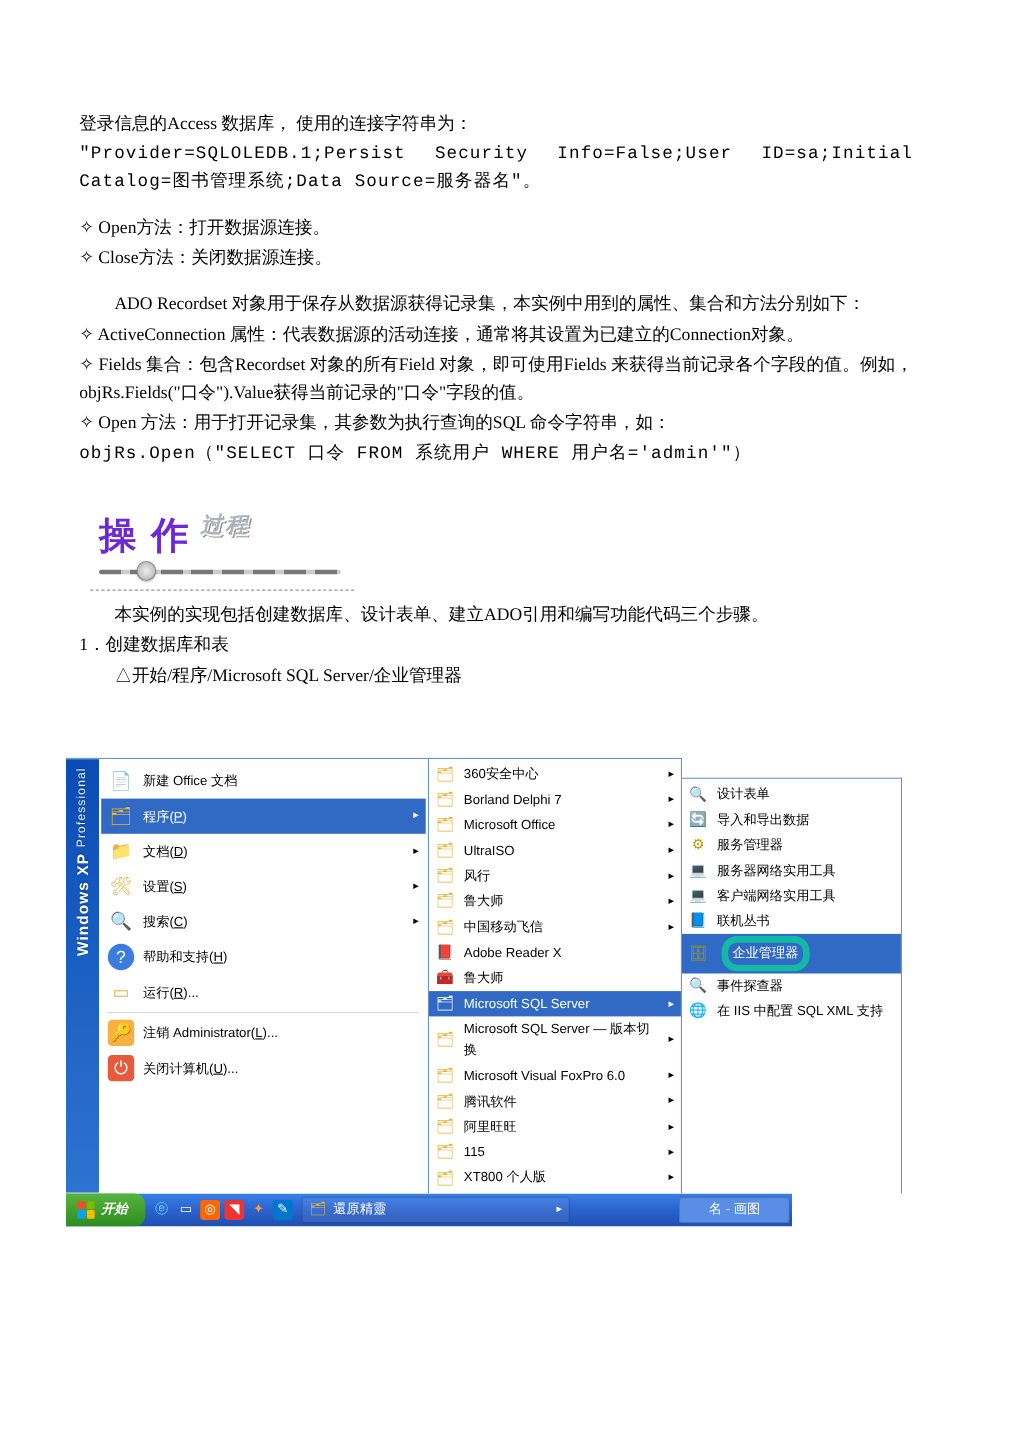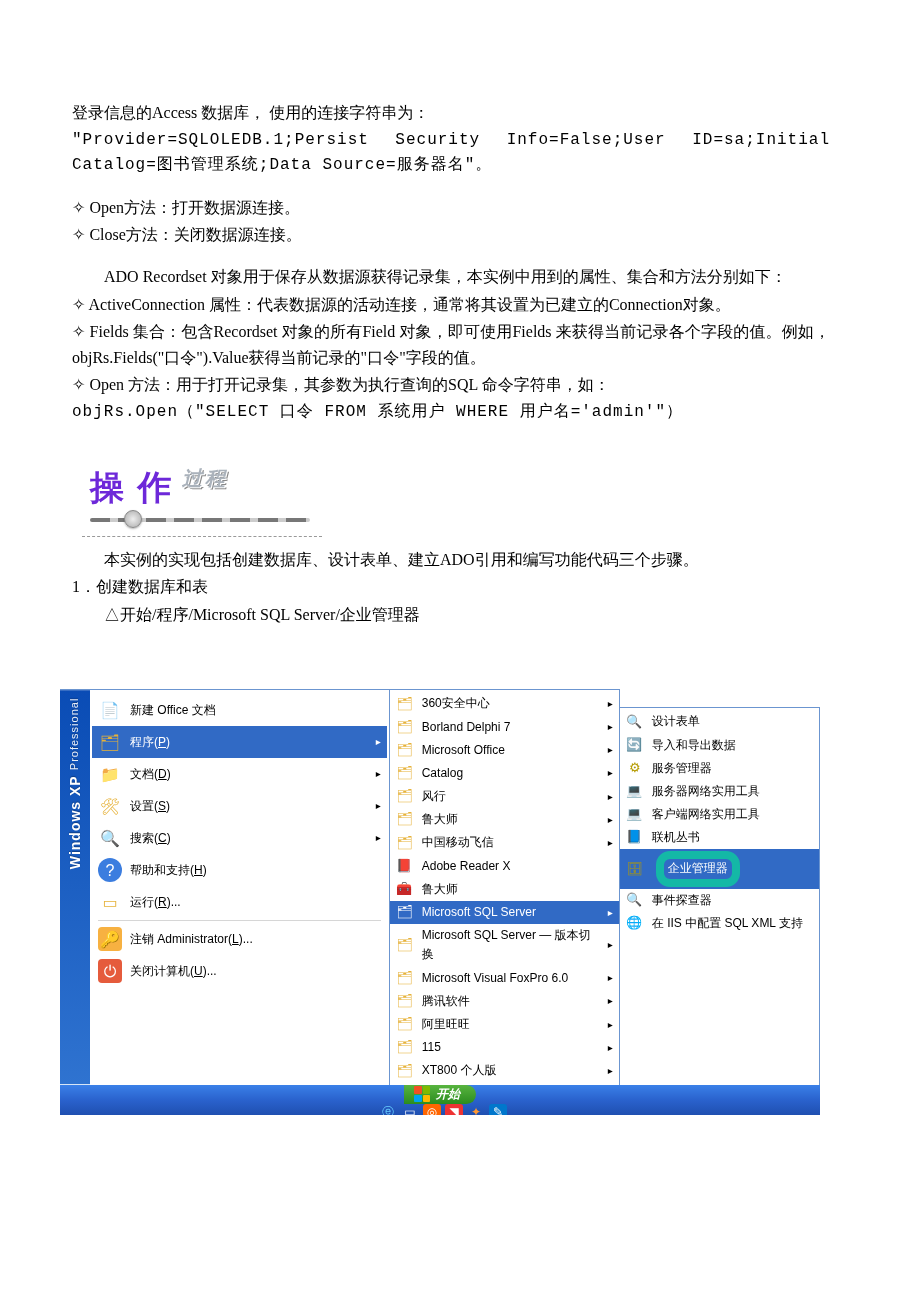--- a/index.html
+++ b/index.html
@@ -174,37 +174,36 @@
   }
   .sm-middle .sm-item.sel {
     background: #316ac5;
     color: #fff;
   }
   .sm-right .highlight {
     background: #316ac5;
     color: #fff;
   }
   .circle-red {
-    border: 8px solid #14b8a6;
+    border: 6px solid #14b8a6;
     border-radius: 14px;
     padding: 0 4px;
     margin: 0 4px;
   }
 
   
   .taskbar {
     margin-top: 0;
-    width: 760px;
+    width: 660px;
     height: 30px;
     background: linear-gradient(to bottom,#3a80e8 0%,#2a62cd 50%,#1f4fb0 100%);
     display: flex;
     align-items: center;
     color: #fff;
     font-size: 12px;
-    flex-direction: column;
   }
   .start-btn {
     height: 30px;
     padding: 0 16px 0 10px;
     background: linear-gradient(to bottom,#58b43f,#2b8c1f);
     border-radius: 0 10px 10px 0;
     display: flex;
     align-items: center;
     gap: 6px;
     font-weight: bold;
@@ -342,21 +341,21 @@
         <div class="sm-item arrow">
           <span class="sm-icon ico-prog">🗂</span>
           <span>Borland Delphi 7</span>
         </div>
         <div class="sm-item arrow">
           <span class="sm-icon ico-prog">🗂</span>
           <span>Microsoft Office</span>
         </div>
         <div class="sm-item arrow">
           <span class="sm-icon ico-prog">🗂</span>
-          <span>Catalog</span>
+          <span>UltraISO</span>
         </div>
         <div class="sm-item arrow">
           <span class="sm-icon ico-prog">🗂</span>
           <span>风行</span>
         </div>
         <div class="sm-item arrow">
           <span class="sm-icon ico-prog">🗂</span>
           <span>鲁大师</span>
         </div>
         <div class="sm-item arrow">

